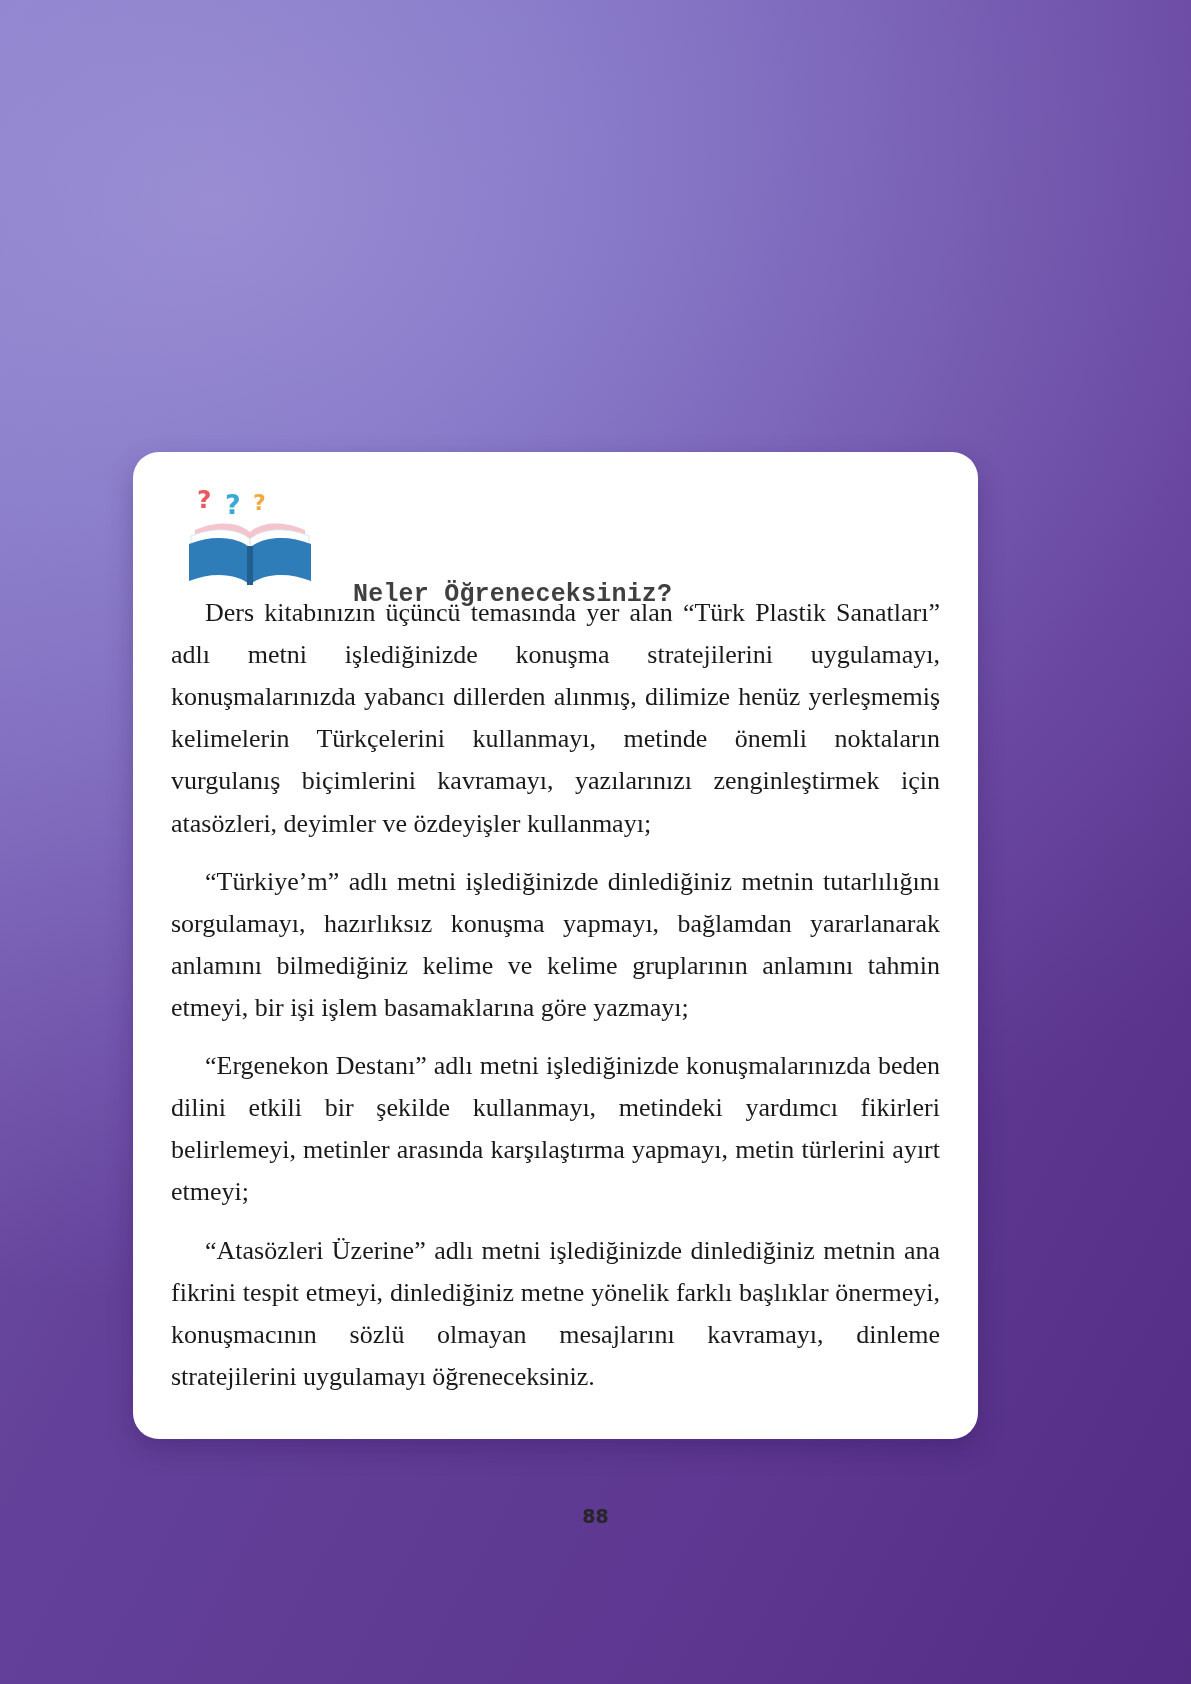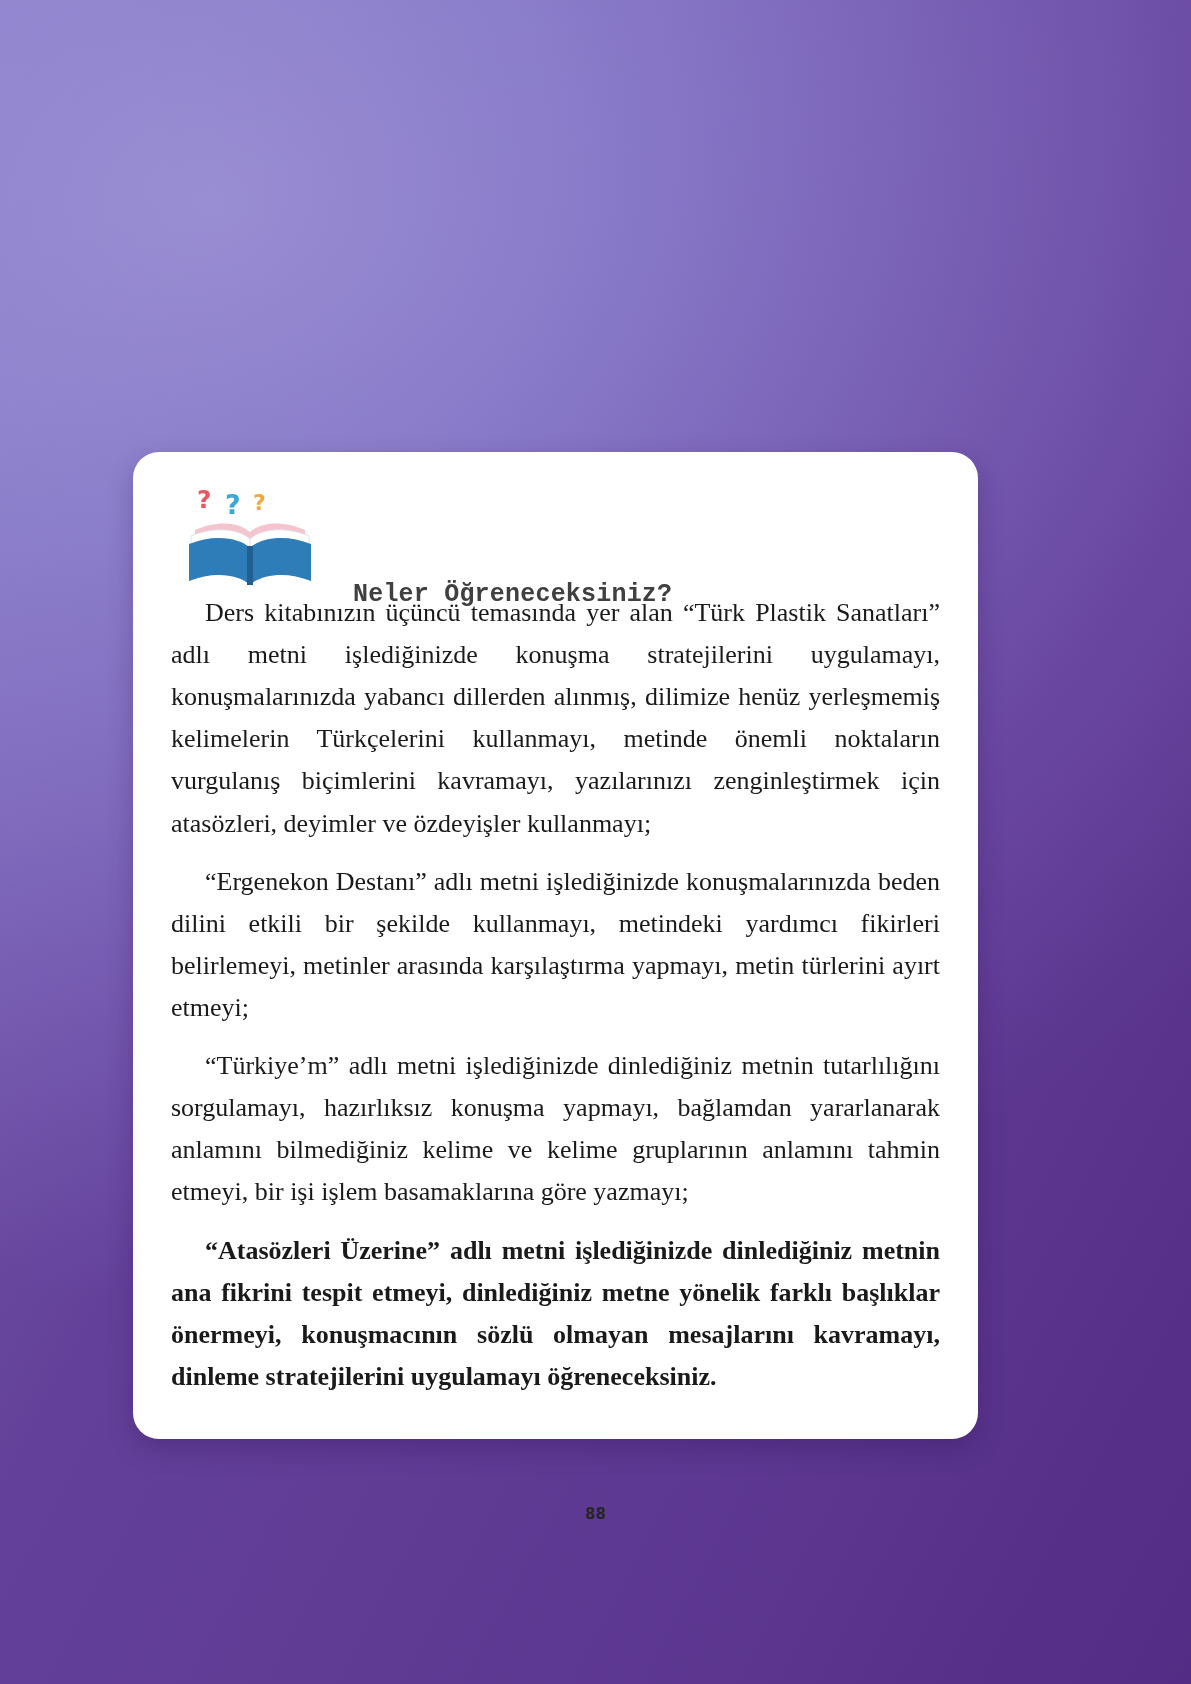--- a/index.html
+++ b/index.html
@@ -69,32 +69,31 @@
     margin: 0 0 16px 0;
     font-size: 26px;
     line-height: 1.62;
     color: #1a1a1a;
     text-align: justify;
     text-indent: 34px;
     hyphens: manual;
   }
   p.body-par:last-child {
     margin-bottom: 7px;
-    font-weight: bold;
   }
 
   .page-number {
     position: absolute;
     left: 0;
     right: 0;
     top: 1505px;
     text-align: center;
     font-family: "DejaVu Sans", sans-serif;
     font-weight: bold;
-    font-size: 15px;
+    font-size: 19px;
     color: #262626;
     z-index: 2;
   }
 </style>
 </head>
 <body>
 
 <div class="page">
 
   <div class="card">
@@ -116,19 +115,19 @@
           <path d="M2 62 C26 52, 52 55, 63 66 L63 103 C52 92, 26 89, 2 99 Z" fill="#2e7cb8"></path>
           <path d="M124 62 C100 52, 74 55, 63 66 L63 103 C74 92, 100 89, 124 99 Z" fill="#2e7cb8"></path>
           <path d="M60 64 L66 64 L66 103 L60 103 Z" fill="#215f90"></path>
         </svg>
       </span>
 
       <div class="header-title">Neler Öğreneceksiniz?</div>
     </div>
 
     <p class="body-par">Ders kitabınızın üçüncü temasında yer alan “Türk Plastik Sanatları” adlı metni işlediğinizde konuşma stratejilerini uygulamayı, konuşmalarınızda yabancı dillerden alınmış, dilimize henüz yerleşmemiş kelimelerin Türkçelerini kullanmayı, metinde önemli noktaların vurgulanış biçimlerini kavramayı, yazılarınızı zenginleştirmek için atasözleri, deyimler ve özdeyişler kullanmayı;</p>
+    <p class="body-par">“Türkiye’m” adlı metni işlediğinizde dinlediğiniz metnin tutarlılığını sorgulamayı, hazırlıksız konuşma yapmayı, bağlamdan yararlanarak anlamını bilmediğiniz kelime ve kelime gruplarının anlamını tahmin etmeyi, bir işi işlem basamaklarına göre yazmayı;</p>
     <p class="body-par">“Ergenekon Destanı” adlı metni işlediğinizde konuşmalarınızda beden dilini  etkili bir şekilde kullanmayı, metindeki yardımcı fikirleri belirlemeyi, metinler arasında karşılaştırma yapmayı, metin türlerini ayırt etmeyi;</p>
-    <p class="body-par">“Türkiye’m” adlı metni işlediğinizde dinlediğiniz metnin tutarlılığını sorgulamayı, hazırlıksız konuşma yapmayı, bağlamdan yararlanarak anlamını bilmediğiniz kelime ve kelime gruplarının anlamını tahmin etmeyi, bir işi işlem basamaklarına göre yazmayı;</p>
     <p class="body-par">“Atasözleri Üzerine” adlı metni işlediğinizde dinlediğiniz metnin ana fikrini tespit etmeyi, dinlediğiniz metne yönelik farklı başlıklar önermeyi, konuşmacının sözlü olmayan mesajlarını kavramayı, dinleme stratejilerini uygulamayı öğreneceksiniz.</p>
   </div>
 
   <div class="page-number">88</div>
 </div>
 
 </body></html>

